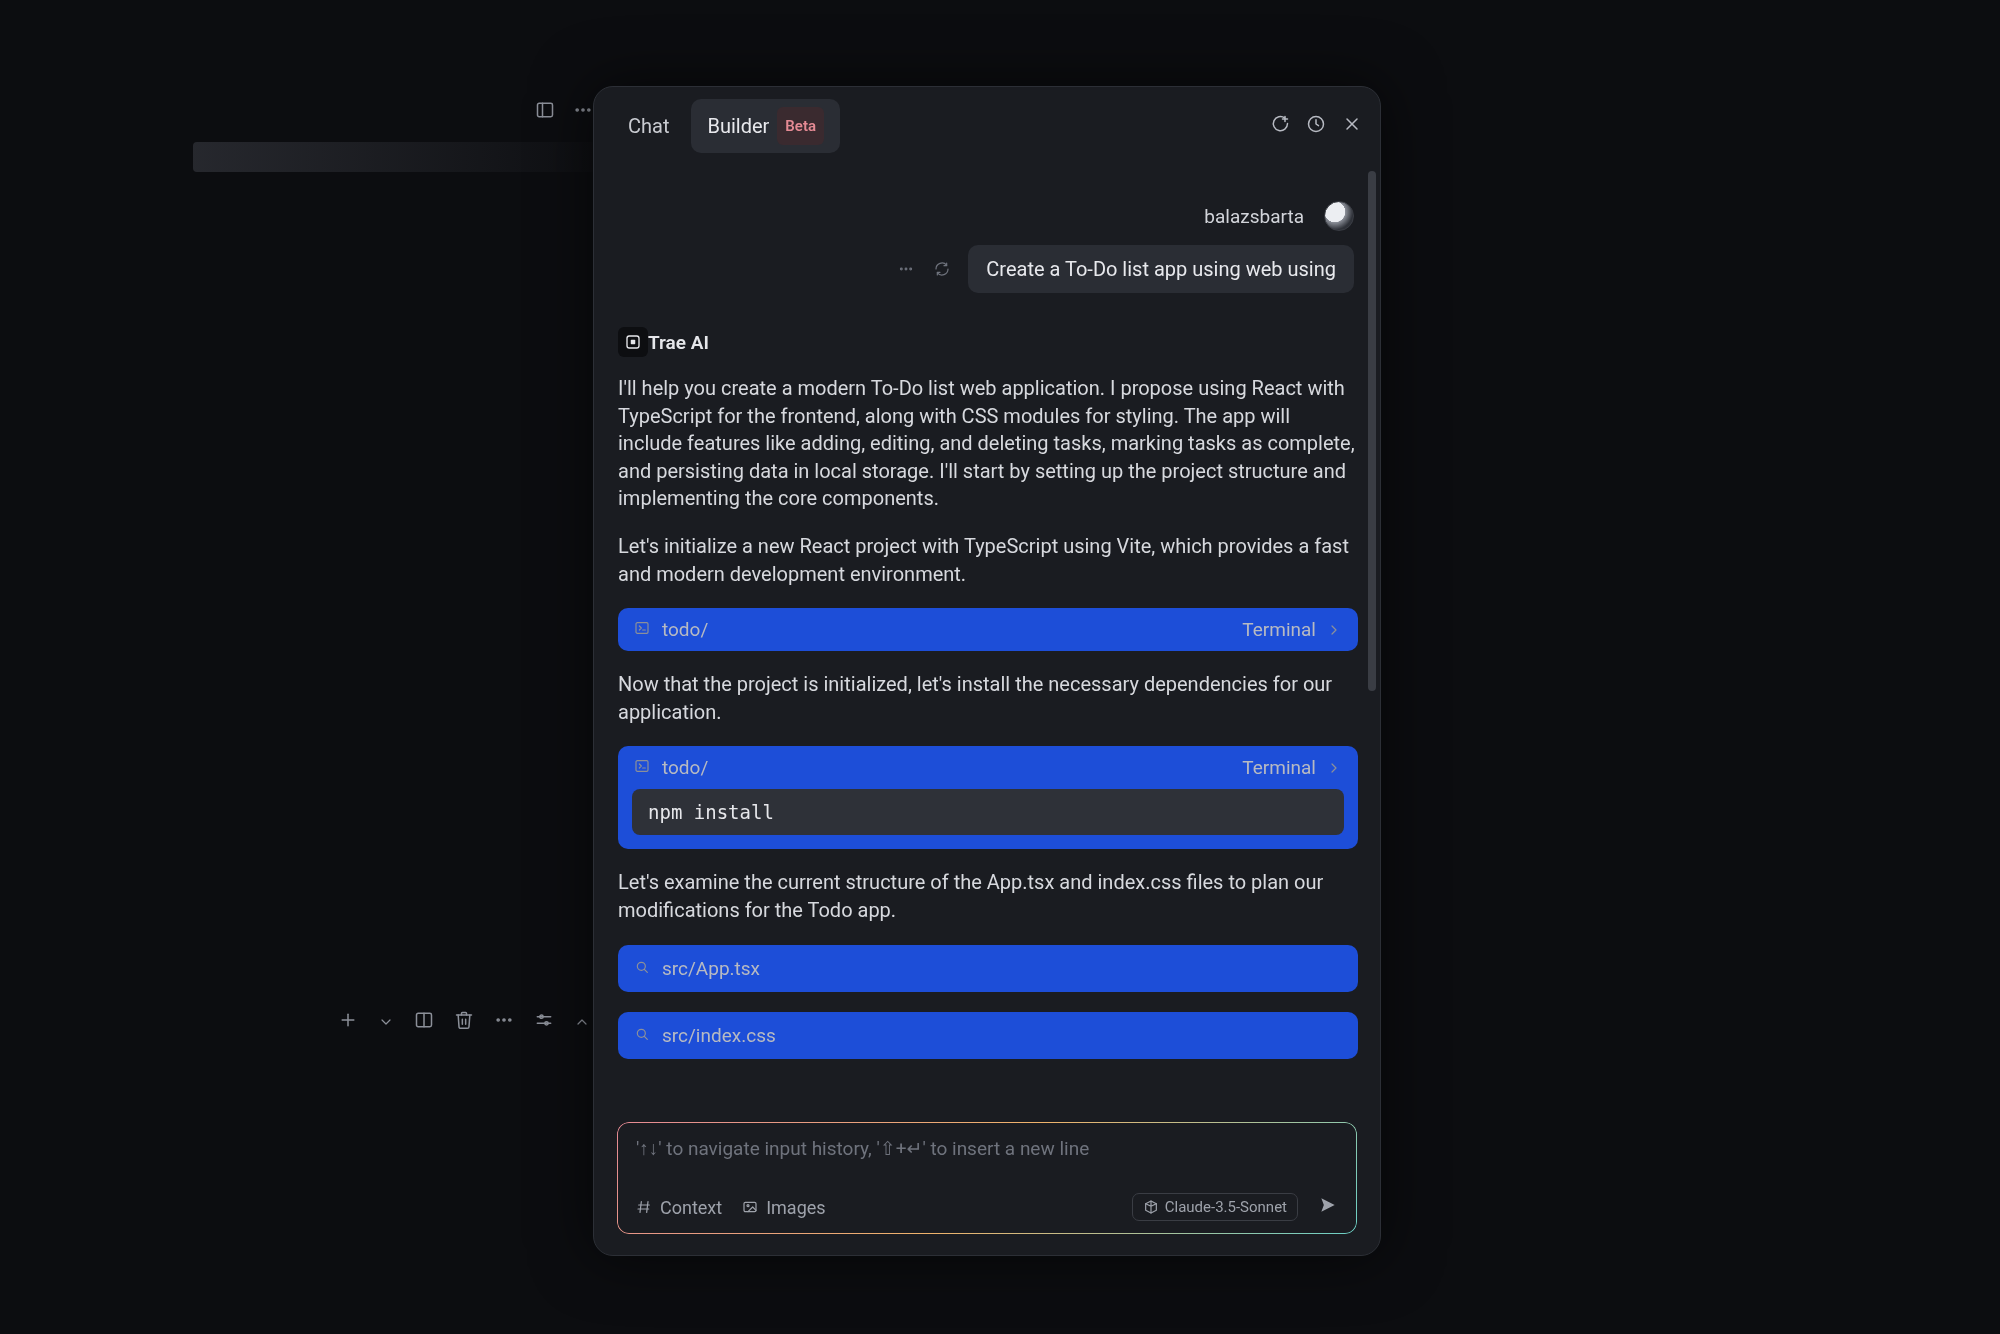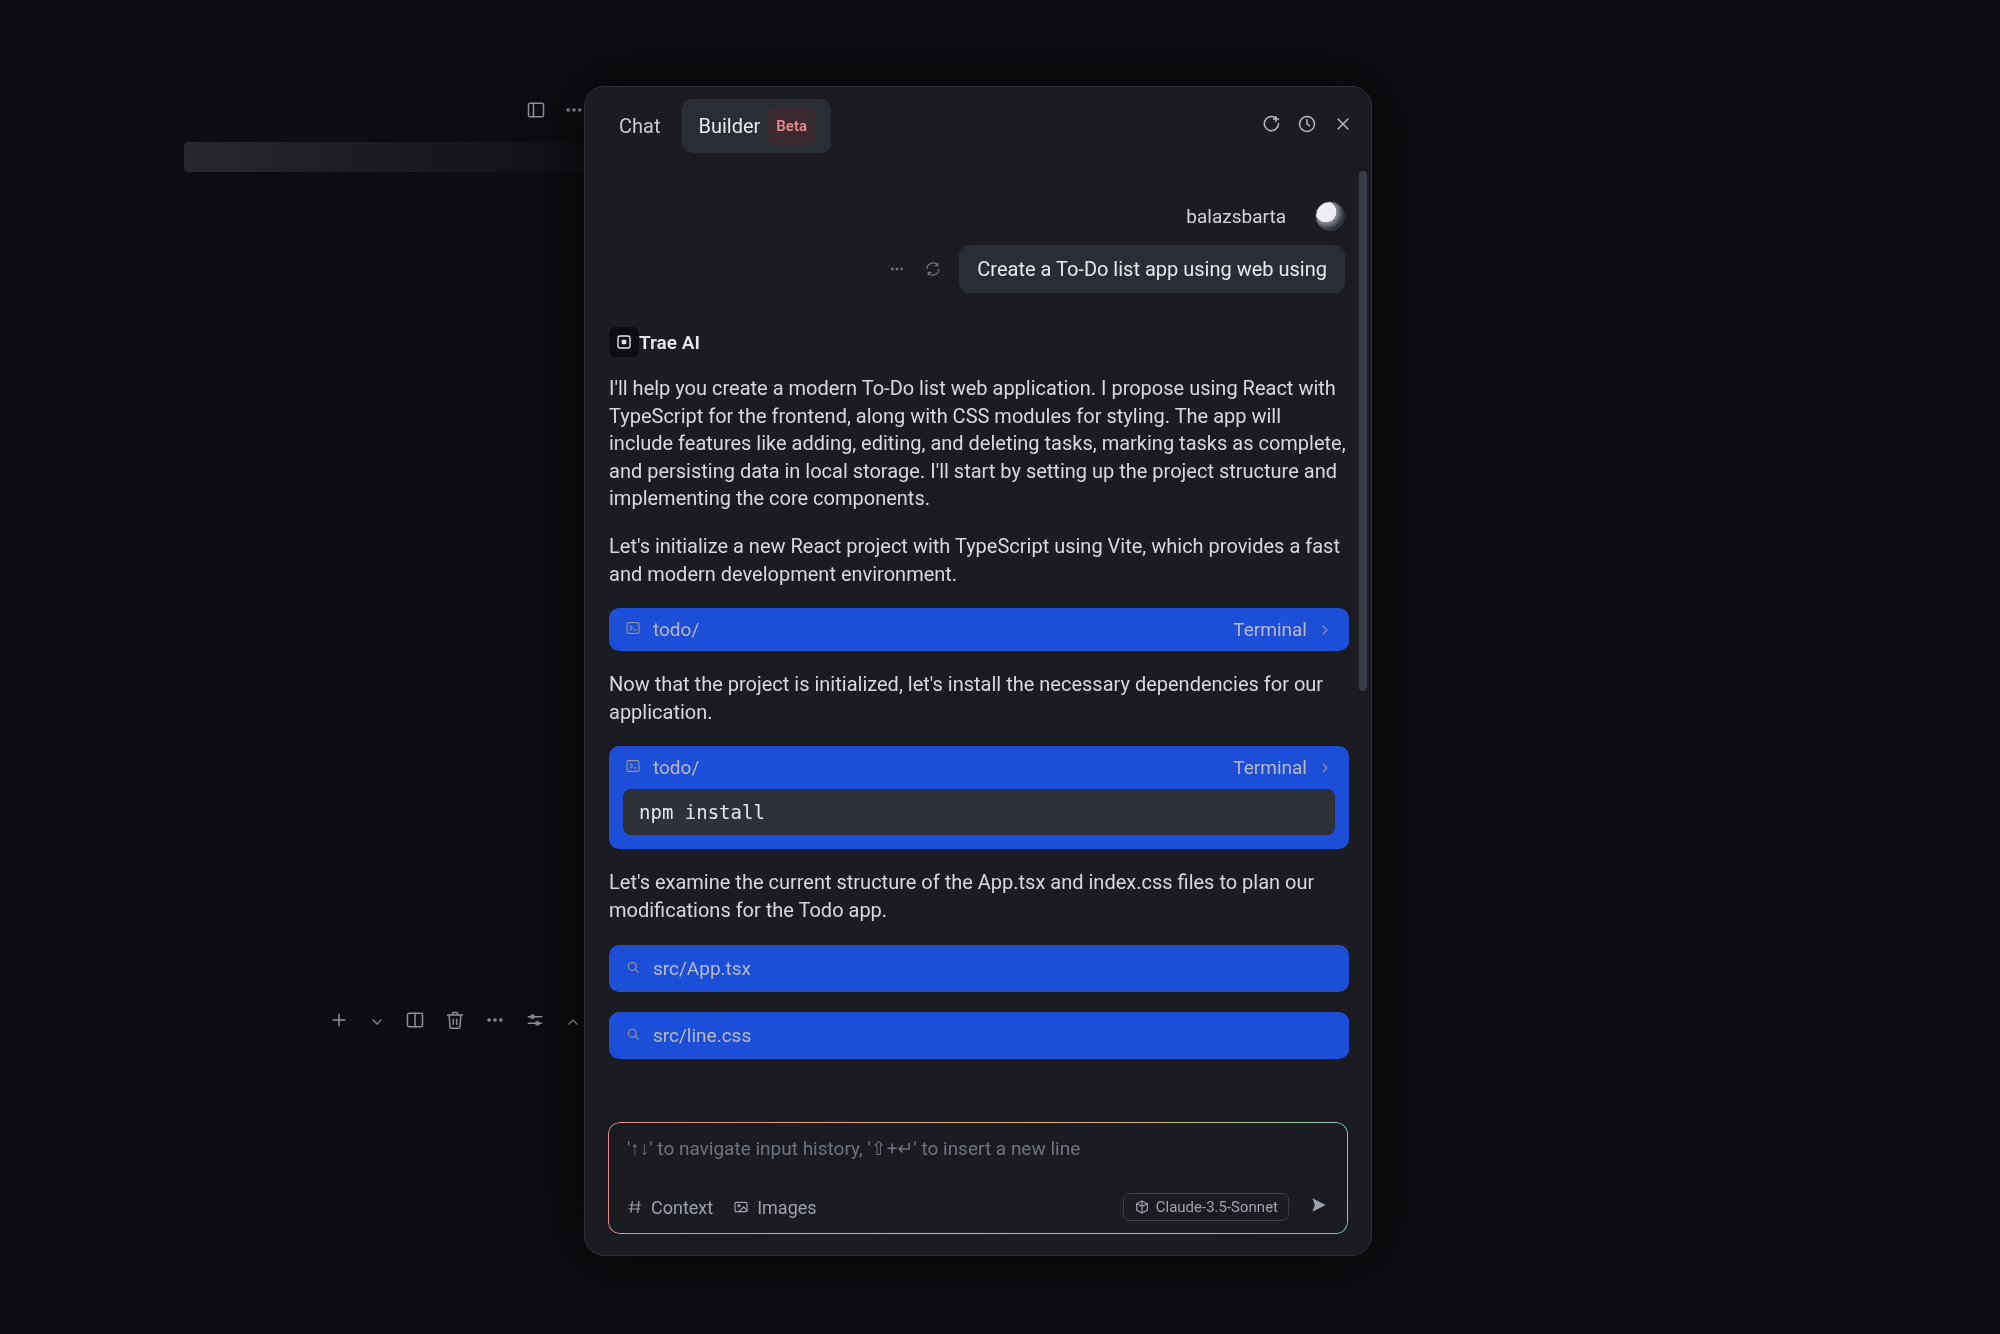--- a/index.html
+++ b/index.html
@@ -8,21 +8,21 @@
     background: #0c0d10;
     font-family: -apple-system, BlinkMacSystemFont, "Segoe UI", Roboto, Helvetica, Arial, sans-serif;
     color: #d7d9de;
     font-size: 20px;
     overflow: hidden;
   }
 
   
   .module-wrap {
     position: absolute;
-    left: 194px;
+    left: 203px;
     top: 86px;
     width: 1178px;
     height: 1170px;
   }
 
   
   .panel-shell {
     position: absolute;
     left: 390px;
     top: 0;
@@ -143,21 +143,21 @@
     height: 520px;
     background: #3a3d44;
     border-radius: 4px;
   }
 
   
   .user-row {
     display: flex;
     justify-content: flex-end;
     align-items: center;
-    gap: 29px;
+    gap: 20px;
     margin-top: 36px;
     margin-bottom: 14px;
     padding-right: 4px;
   }
   .user-row .name {
     font-size: 19px;
     color: #d2d4da;
   }
   .avatar {
     width: 30px; height: 30px; border-radius: 50%;
@@ -510,21 +510,21 @@
           </div>
         </div>
         <div class="card slim">
           <div class="card-head">
             <span class="muted">
               <svg class="i-sm" viewBox="0 0 24 24">
                   <circle cx="11" cy="11" r="6"></circle>
                   <line x1="20" y1="20" x2="15.5" y2="15.5"></line>
                 </svg>
             </span>
-            <span>src/line.css</span>
+            <span>src/index.css</span>
           </div>
         </div>
 
       </div>
     </div>
 
     <div class="input-area">
       <div class="input-box">
         <div class="input-placeholder">'↑↓' to navigate input history, '⇧+↵' to insert a new line</div>
         <div class="input-bottom">

